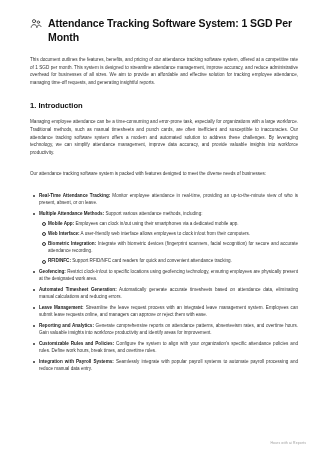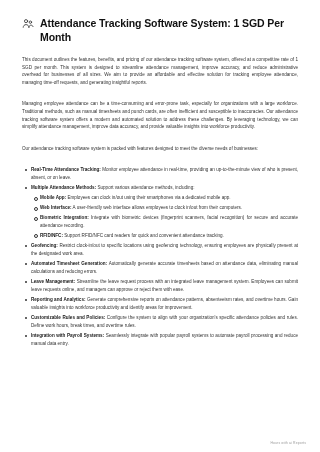--- a/index.html
+++ b/index.html
@@ -7,21 +7,21 @@
     margin: 0; padding: 0;
     width: 320px; height: 452px;
     background: #ffffff;
     font-family: "Liberation Sans", sans-serif;
     color: #1a1a1a;
   }
   .page {
     position: relative;
     width: 320px; height: 452px;
     background: #ffffff;
-    padding: 16px 22px 0 22px;
+    padding: 16px 22px 0 30px;
     overflow: hidden;
   }
   .title-row {
     display: flex;
     align-items: flex-start;
     gap: 6px;
     margin-bottom: 12px;
   }
   .title-icon {
     flex: 0 0 auto;
@@ -118,20 +118,21 @@
         <circle cx="11.2" cy="5.6" r="1.6"></circle>
         <path d="M9.2 12.4c0-1.7 1.2-2.9 2.8-2.9 1.3 0 2.4.8 2.7 2"></path>
       </svg>
     </span>
     <h1>Attendance Tracking Software System: 1 SGD Per Month</h1>
   </div>
 
   <p class="body">This document outlines the features, benefits, and pricing of our attendance tracking software system, offered at a competitive rate of 1 SGD per month. This system is designed to streamline attendance management, improve accuracy, and reduce administrative overhead for businesses of all sizes. We aim to provide an affordable and effective solution for tracking employee attendance, managing time-off requests, and generating insightful reports.</p>
 
   <div class="sec">
+    <h2>1. Introduction</h2>
     <p class="body">Managing employee attendance can be a time-consuming and error-prone task, especially for organizations with a large workforce. Traditional methods, such as manual timesheets and punch cards, are often inefficient and susceptible to inaccuracies. Our attendance tracking software system offers a modern and automated solution to address these challenges. By leveraging technology, we can simplify attendance management, improve data accuracy, and provide valuable insights into workforce productivity.</p>
   </div>
 
   <div class="sec">
     <p class="body">Our attendance tracking software system is packed with features designed to meet the diverse needs of businesses:</p>
 
     <ul class="lvl1">
       <li>
         <b>Real-Time Attendance Tracking:</b><span> Monitor employee attendance in real-time, providing an up-to-the-minute view of who is present, absent, or on leave.</span>
       </li>

